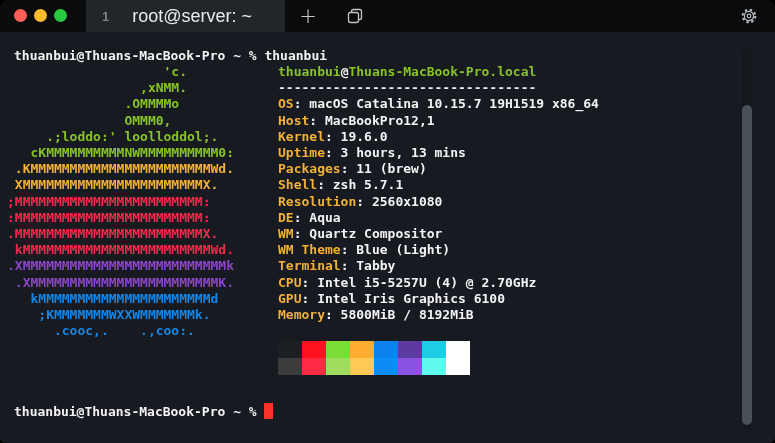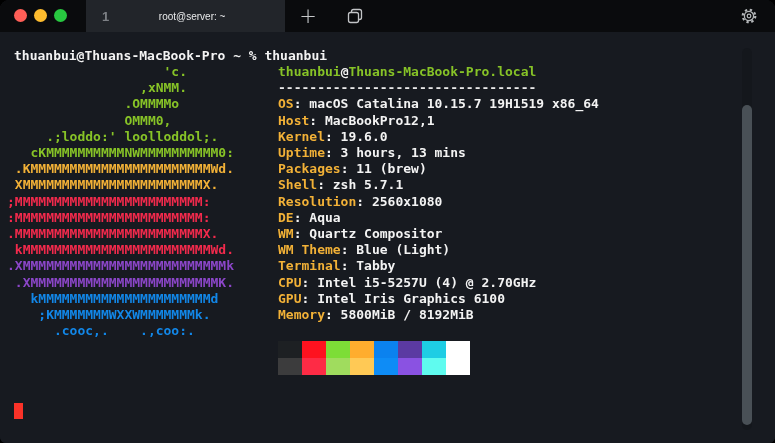--- a/index.html
+++ b/index.html
@@ -3,21 +3,21 @@
 <meta charset="utf-8">
 <style>
   html,body{margin:0;padding:0;background:#000;}
   .window{position:relative;width:775px;height:443px;overflow:hidden;border-radius:9px 9px 6px 6px;background:#171a20;font-family:"Liberation Sans",sans-serif;}
   
   .titlebar{position:absolute;left:0;top:0;width:775px;height:32px;background:#0a0b0d;}
   .traffic{position:absolute;top:9px;width:13px;height:13px;border-radius:50%;}
   .tl-close{left:14px;} .tl-min{left:34px;} .tl-zoom{left:54px;}
   .tab{position:absolute;left:86px;top:0;width:199px;height:32px;background:#22252a;display:flex;align-items:center;}
   .tab-index{margin-left:16px;font-size:13px;font-weight:700;color:#7d8085;}
-  .tab-title{flex:1;text-align:center;font-size:10px;color:#e9eaeb;padding-right:10px;}
+  .tab-title{flex:1;text-align:center;font-size:18px;color:#e9eaeb;padding-right:10px;}
   .newtab{position:absolute;left:293px;top:0;width:30px;height:32px;border:0;background:transparent;color:#c6c8ca;font-size:21px;font-weight:300;line-height:30px;text-align:center;padding:0;font-family:"DejaVu Sans",sans-serif;}
   .stackicon{position:absolute;left:345px;top:6px;width:20px;height:20px;}
   .gearicon{position:absolute;left:740px;top:7px;width:18px;height:18px;}
   
   .terminal{position:absolute;left:0;top:32px;width:775px;height:411px;background:#171a20;}
   .tline{position:absolute;margin:0;font-family:"DejaVu Sans Mono",monospace;font-weight:700;font-size:13px;line-height:16.2px;color:#f3f3f3;white-space:pre;}
   .prompt1{left:14px;top:16px;}
   .artbox{left:7px;top:32px;}
   .infobox{left:278px;top:32px;}
   .prompt2{left:14px;top:371px;}
@@ -86,18 +86,18 @@
           <div class="swatch" style="background: rgb(254, 43, 69);"></div>
           <div class="swatch" style="background: rgb(160, 220, 94);"></div>
           <div class="swatch" style="background: rgb(255, 201, 85);"></div>
           <div class="swatch" style="background: rgb(14, 140, 246);"></div>
           <div class="swatch" style="background: rgb(138, 82, 226);"></div>
           <div class="swatch" style="background: rgb(95, 251, 239);"></div>
           <div class="swatch" style="background: rgb(255, 255, 255);"></div>
         </div>
       </div>
 
-    <pre class="tline prompt2"><span class="cursor" id="cursor" style="background: rgb(250, 50, 40);"></span></pre>
+    <pre class="tline prompt2"><span>thuanbui@Thuans-MacBook-Pro ~ % </span><span class="cursor" id="cursor" style="background: rgb(250, 50, 40);"></span></pre>
 
     <div class="sb-track"></div>
     <div class="sb-thumb"></div>
   </div>
 </div>
 
 </body></html>

